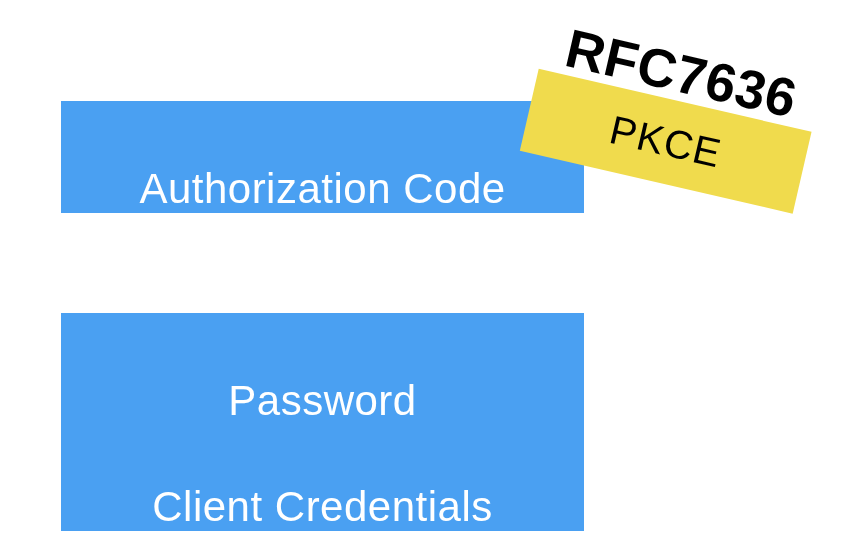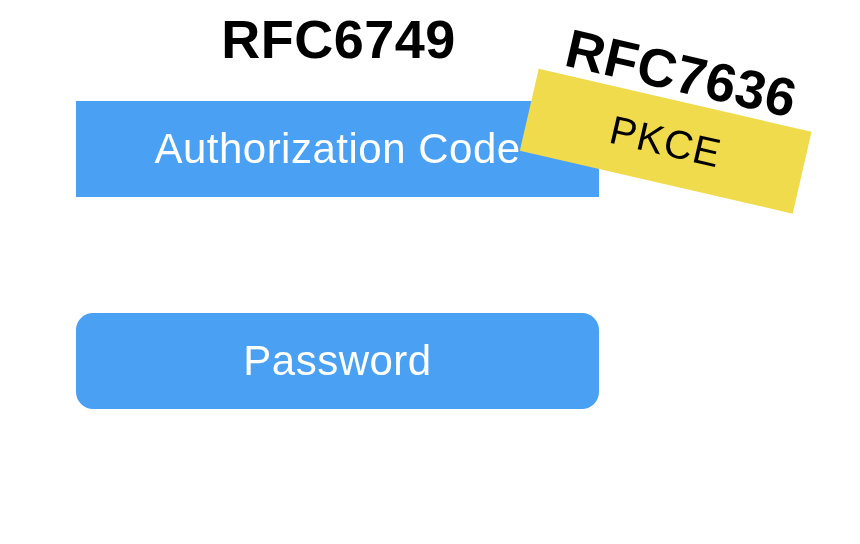--- a/index.html
+++ b/index.html
@@ -23,38 +23,38 @@
     height: 62px;
     line-height: 62px;
     text-align: center;
     font-size: 54px;
     font-weight: 700;
     color: var(--title-text, #000000);
     letter-spacing: 0.5px;
   }
   .bar {
     position: absolute;
-    left: 76px;
+    left: 61px;
     width: 523px;
-    height: 96px;
+    height: 112px;
     background: var(--bar-blue, #4AA0F2);
     display: flex;
-    align-items: center;
+    align-items: flex-end;
     justify-content: center;
   }
   .bar-label {
     color: var(--bar-text, #ffffff);
     font-size: 42px;
     font-weight: 500;
     letter-spacing: 0.5px;
     white-space: nowrap;
   }
   .bar-1 { top: 101px; }
   .bar-2 { top: 207px; }
-  .bar-3 { top: 313px; border-radius: 17px; }
+  .bar-3 { top: 313px; }
   .bar-4 { top: 419px; }
   .sticker-group {
     position: absolute;
     left: 532px;
     top: 44px;
     width: 280px;
     height: 140px;
     transform: rotate(13deg);
     transform-origin: 50% 50%;
     z-index: 5;
@@ -83,31 +83,33 @@
     font-weight: 500;
     color: var(--title-text, #000000);
     letter-spacing: 1px;
   }
 </style>
 </head>
 <body>
 
 <div class="slide">
 
-  <div class="main-title">RFC6749</div>
 
   <div class="bar bar-1">
     <span class="bar-label">Authorization Code</span>
   </div>
 
 
   <div class="bar bar-3">
     <span class="bar-label">Password</span>
   </div>
 
+  <div class="bar bar-4">
+    <span class="bar-label">Client Credentials</span>
+  </div>
 
   <div class="sticker-group" style="transform: rotate(13deg);">
     <div class="sticker-title">RFC7636</div>
     <div class="sticker-box">
       <span class="sticker-label">PKCE</span>
     </div>
   </div>
 
 </div>
 

